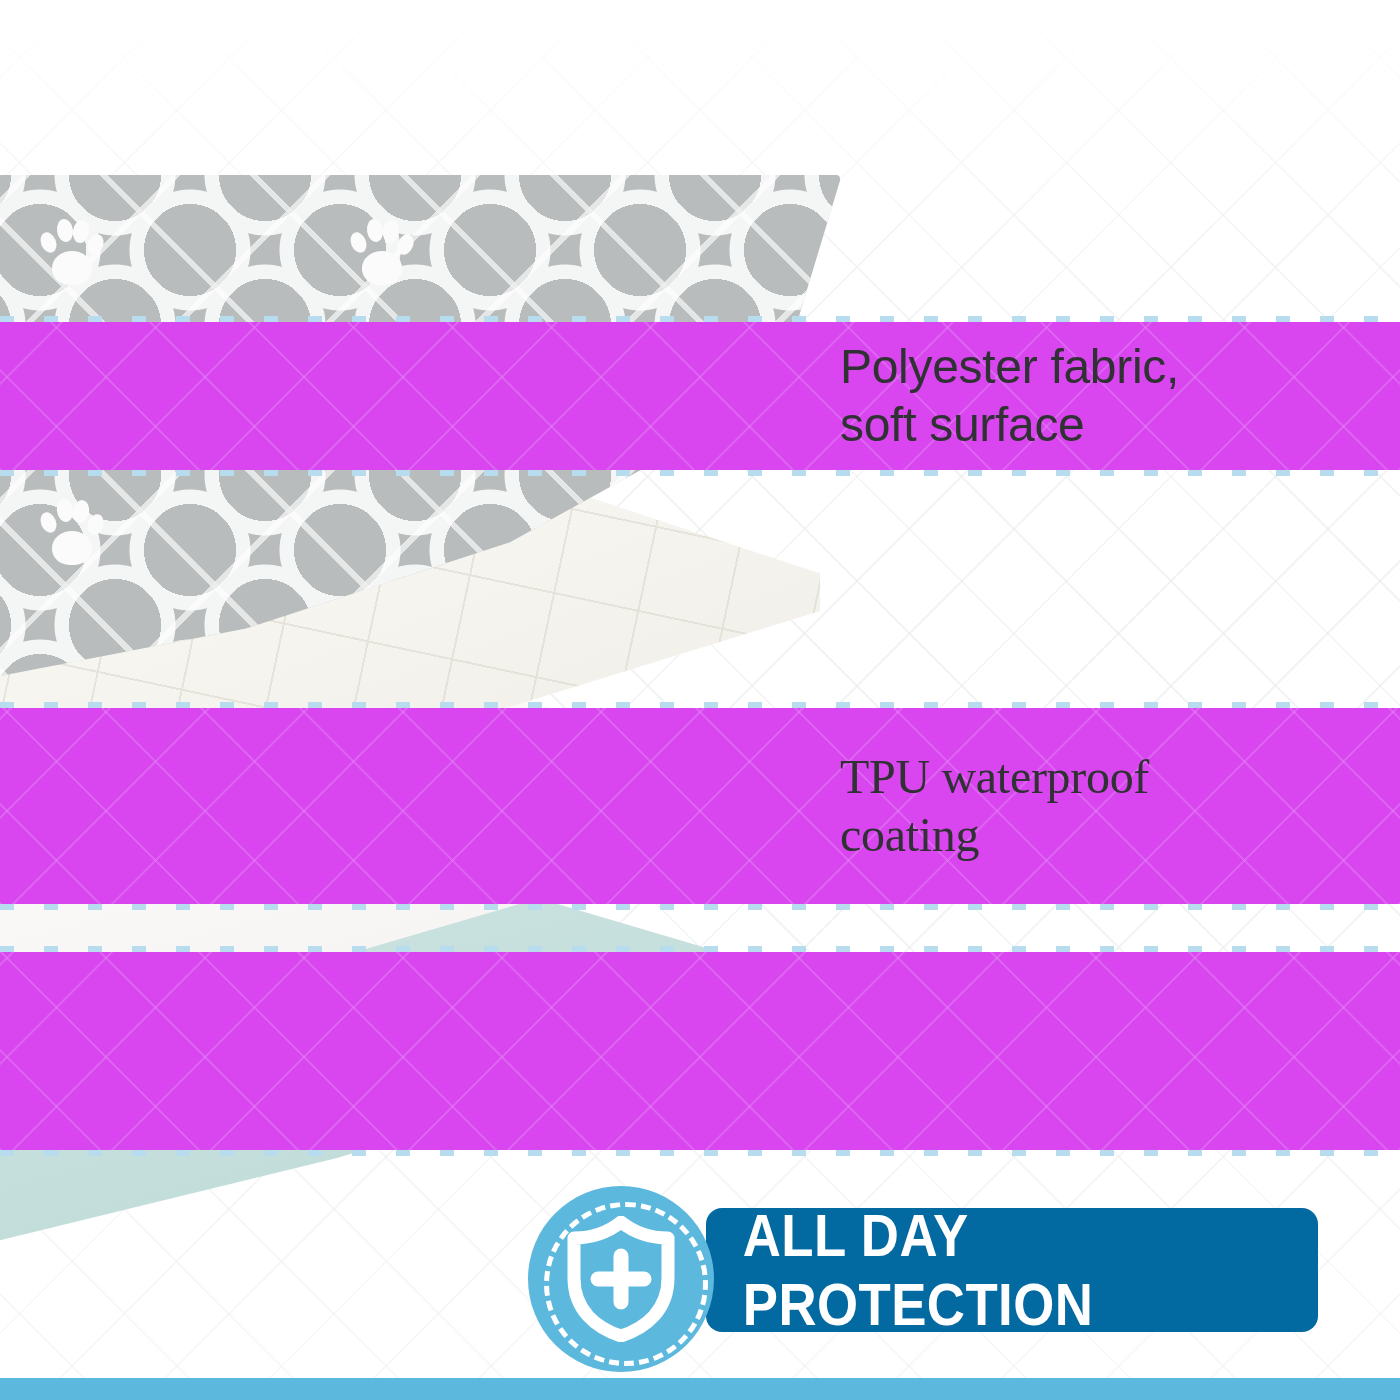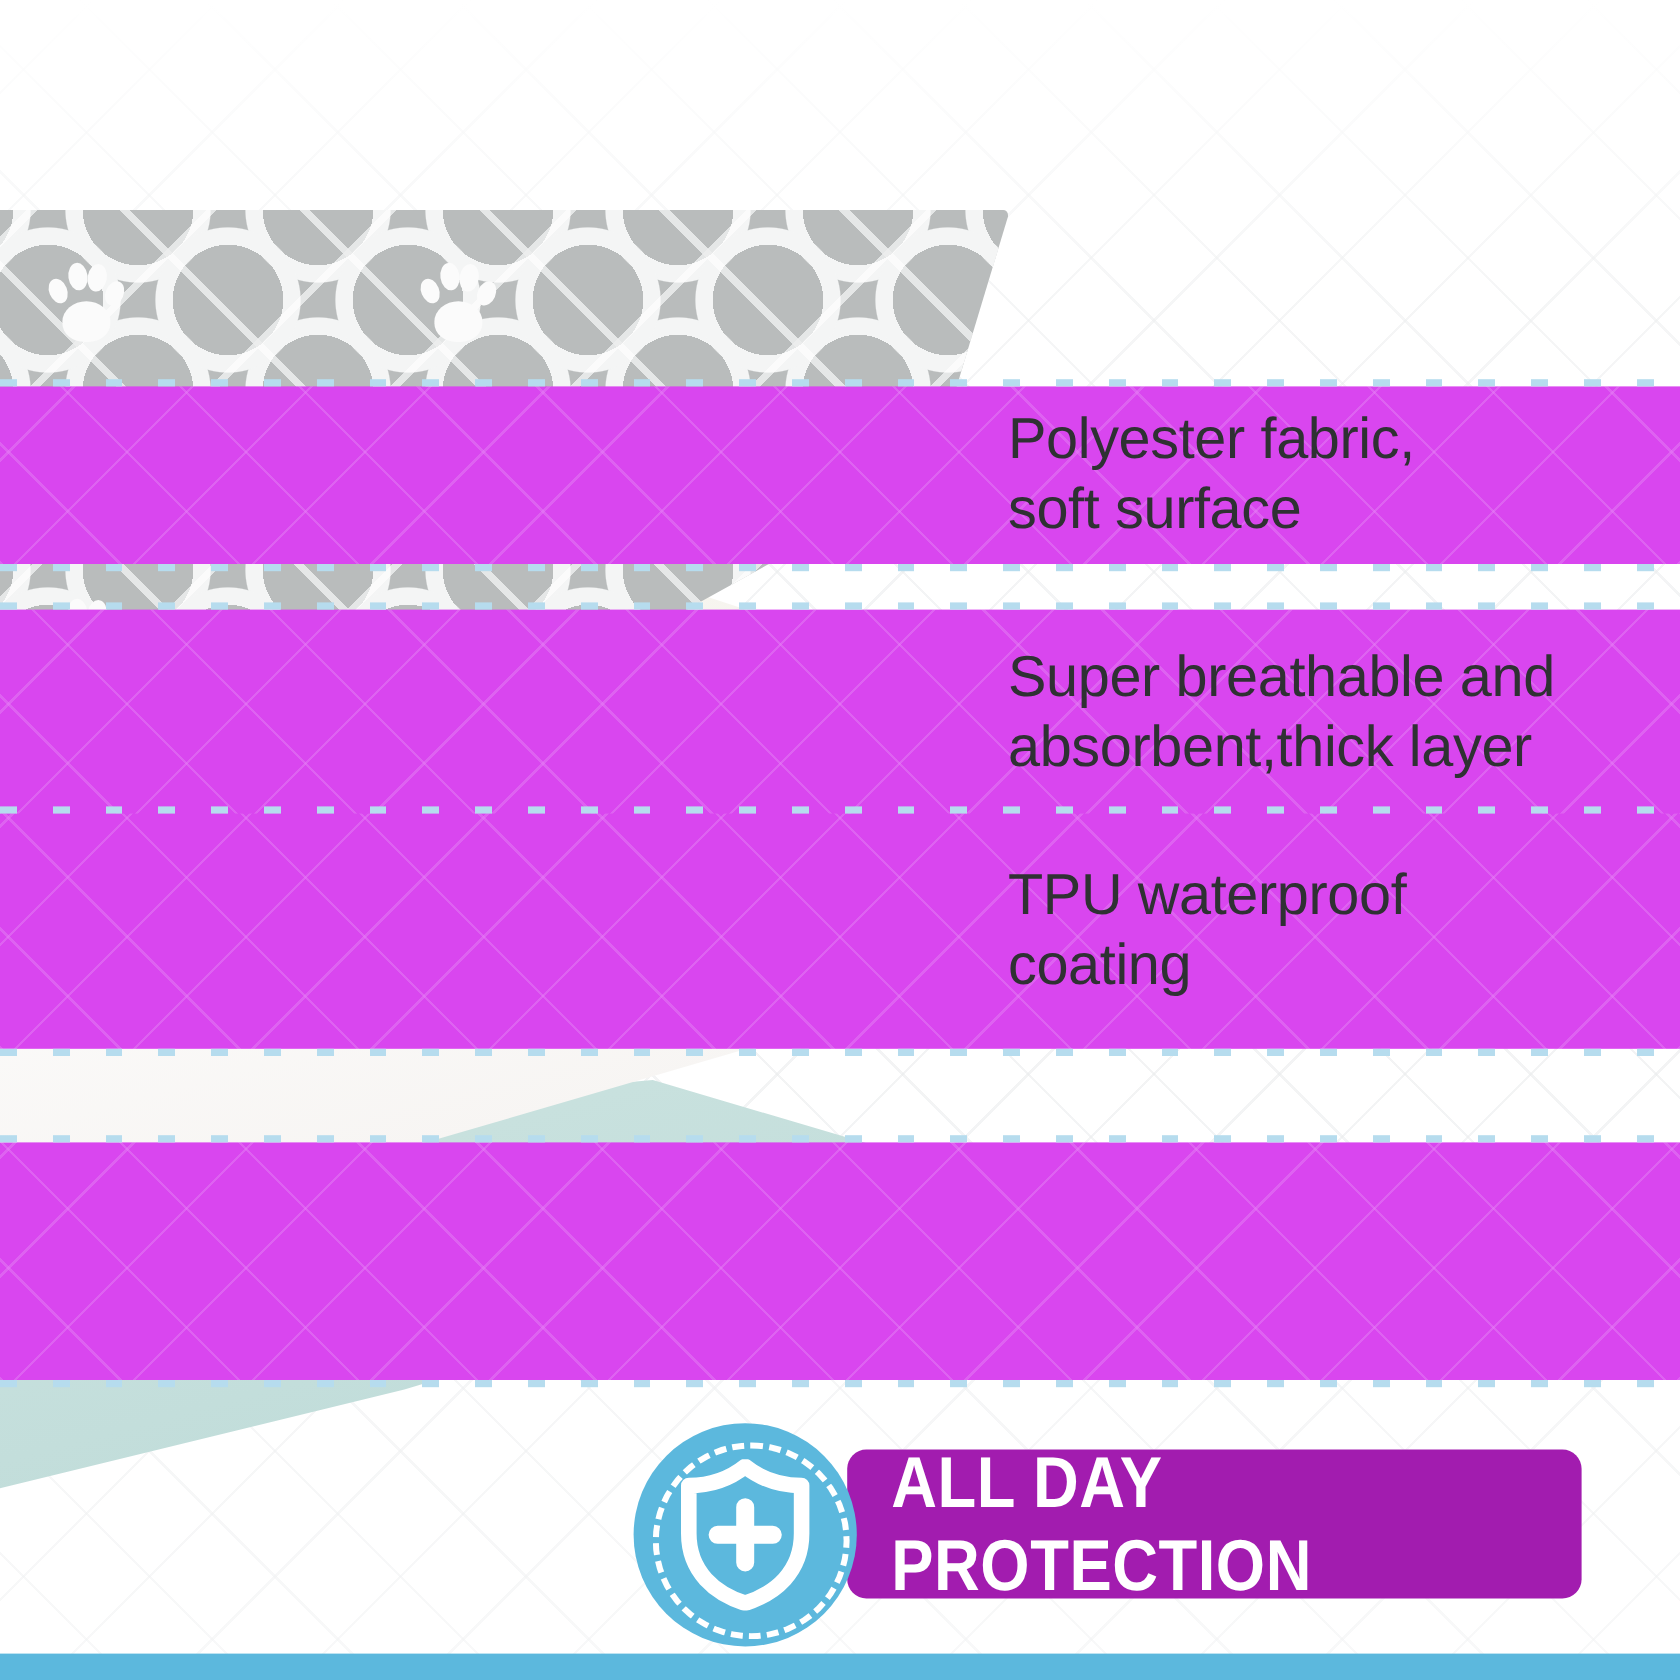--- a/index.html
+++ b/index.html
@@ -63,21 +63,21 @@
   .band-label{
     position:absolute;left:840px;top:50%;transform:translateY(-50%);
     width:540px;
     font-size:48px;line-height:58px;font-weight:normal;
     color:#2f3133;letter-spacing:-.3px;
     white-space:pre-line;
   }
 
   #band1{top:322px;height:148px;}
   #band2{top:508px;height:172px;}
-  #band3{top:678px;height:196px;}
+  #band3{top:708px;height:196px;font-family:Liberation Serif, serif;}
   #band4{top:952px;height:198px;}
 
   
   .pad{position:absolute;transform-origin:center;}
   .pad .sheet{position:absolute;inset:0;}
 
   
   #layer1{left:-260px;top:175px;width:1100px;height:540px;}
   #layer1 .sheet{
     background:#b9bcbc;
@@ -158,21 +158,21 @@
   #layer4 .edge-tan{
     background:#e6dad2;
     clip-path:polygon(0% 18%, 76% 0%, 100% 19%, 100% 26%, 58% 60%, 12% 92%, 0% 100%);
     transform:translate(4px,8px);
   }
 
   
   .badge{position:absolute;left:528px;top:1186px;width:790px;height:186px;}
   .badge-bar{
     position:absolute;left:178px;top:22px;width:612px;height:124px;
-    background:#a21caf;border-radius:16px;
+    background:#0369a1;border-radius:16px;
   }
   .badge-bar-text{
     position:absolute;left:0;top:0;width:612px;height:124px;
     display:flex;align-items:center;justify-content:center;
     color:#ffffff;font-size:60px;font-weight:bold;letter-spacing:.5px;
     transform:scaleX(.88);
   }
   .badge-disc{
     position:absolute;left:0;top:0;width:186px;height:186px;border-radius:50%;
     background:#5cb8dd;
@@ -248,25 +248,20 @@
 
     </div>
   </div>
 
   <div class="band" id="band1">
     <div class="band-tex"></div>
     <div class="band-label">Polyester fabric,
 soft surface</div>
   </div>
 
-  <div class="band" id="band2">
-    <div class="band-tex"></div>
-    <div class="band-label">Super breathable and
-absorbent,thick layer</div>
-  </div>
 
   <div class="band" id="band3">
     <div class="band-tex"></div>
     <div class="band-label">TPU waterproof
 coating</div>
   </div>
 
   <div class="band" id="band4">
     <div class="band-tex"></div>
   </div>

